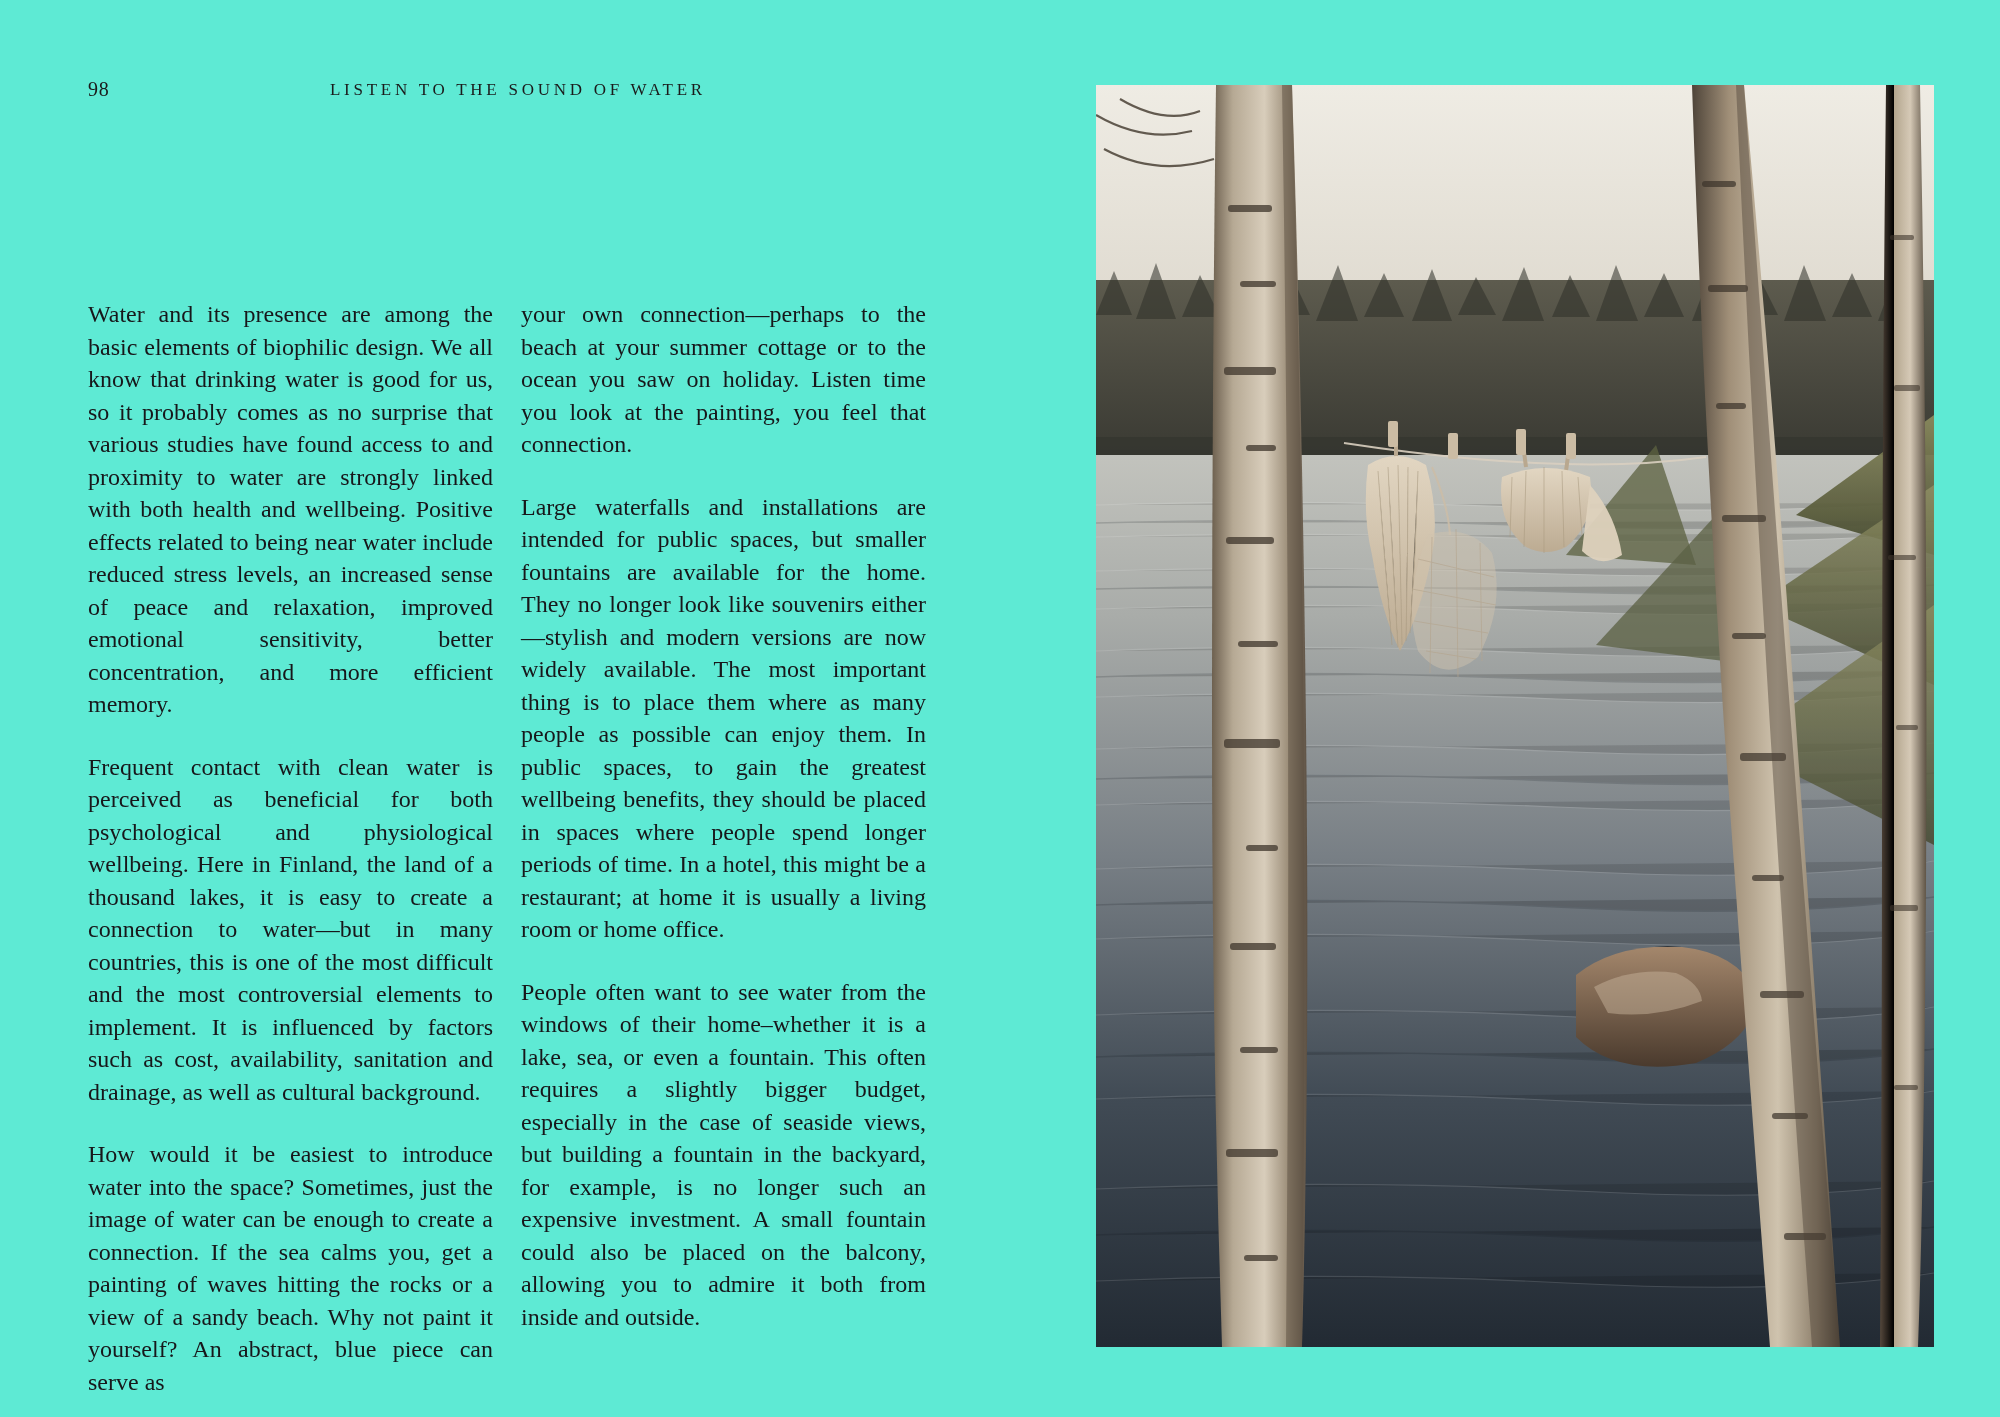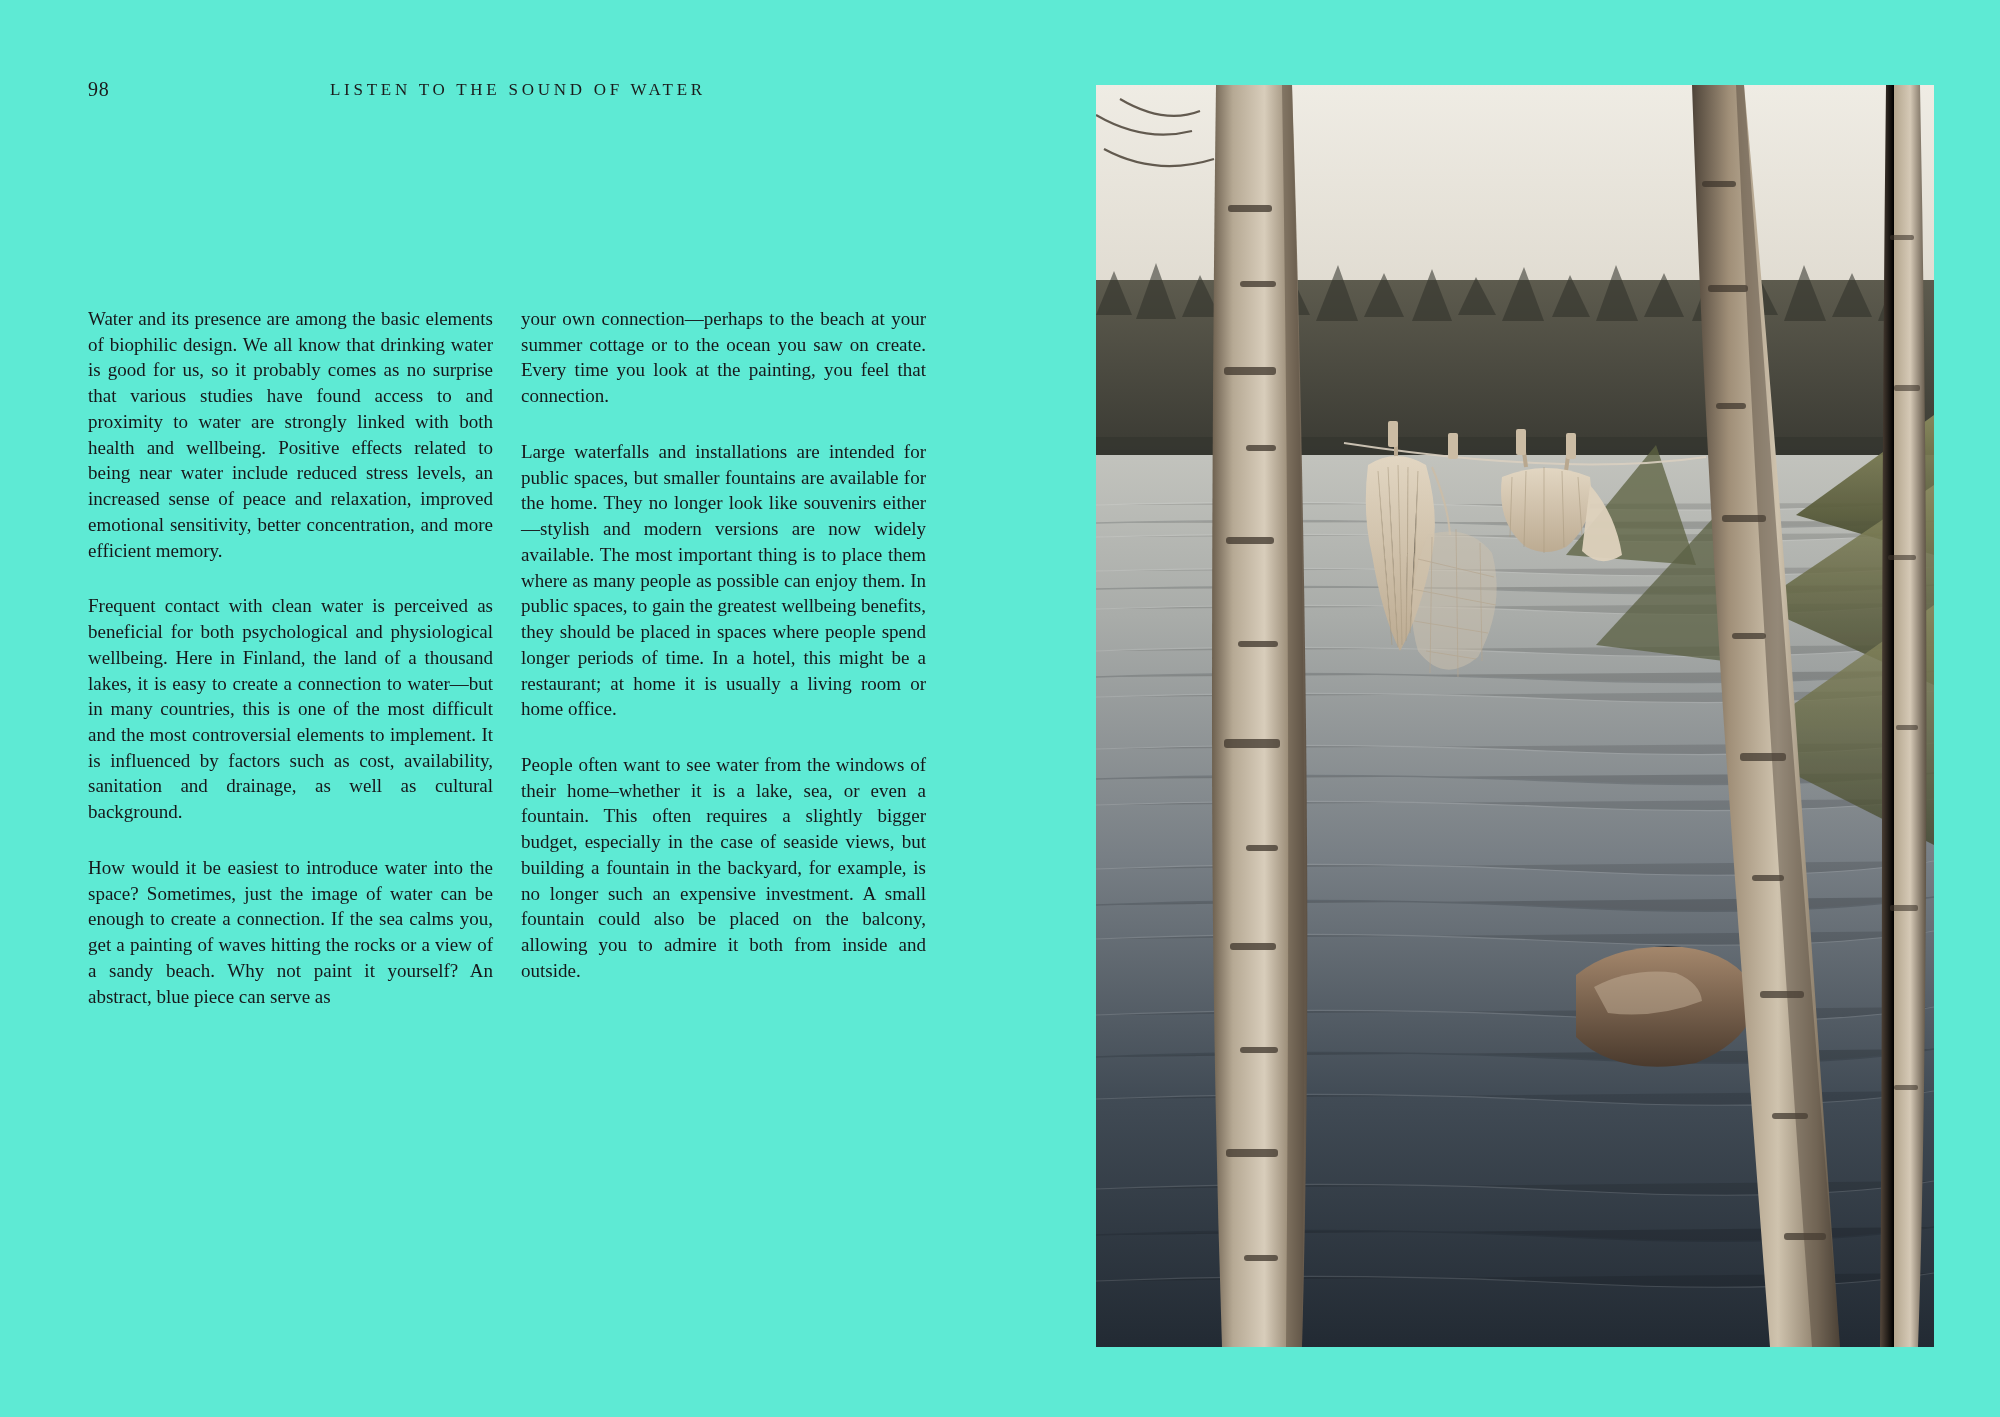--- a/index.html
+++ b/index.html
@@ -62,22 +62,22 @@
     width: 838px;
   }
   .columns {
     display: flex;
     gap: 28px;
   }
   .column {
     width: 405px;
   }
   .column p {
-    margin: 12px 0 30px 0;
-    font-size: 19px;
+    margin: 4px 0 30px 0;
+    font-size: 24px;
     line-height: 1.355;
     text-align: justify;
     text-justify: inter-word;
     hyphens: none;
     color: #17171a;
     font-family: "Liberation Serif", serif;
   }
   .column p:last-child {
     margin-bottom: 0;
   }
@@ -109,21 +109,21 @@
   </div>
 
   <div class="text-area">
     <div class="columns">
       <div class="column">
         <p>Water and its presence are among the basic elements of biophilic design. We all know that drinking water is good for us, so it probably comes as no surprise that various studies have found access to and proximity to water are strongly linked with both health and wellbeing. Positive effects related to being near water include reduced stress levels, an increased sense of peace and relaxation, improved emotional sensitivity, better concentration, and more efficient memory.</p>
         <p>Frequent contact with clean water is perceived as beneficial for both psychological and physiological wellbeing. Here in Finland, the land of a thousand lakes, it is easy to create a connection to water—but in many countries, this is one of the most difficult and the most controversial elements to implement. It is influenced by factors such as cost, availability, sanitation and drainage, as well as cultural background.</p>
         <p>How would it be easiest to introduce water into the space? Sometimes, just the image of water can be enough to create a connection. If the sea calms you, get a painting of waves hitting the rocks or a view of a sandy beach. Why not paint it yourself? An abstract, blue piece can serve as</p>
       </div>
       <div class="column">
-        <p>your own connection—perhaps to the beach at your summer cottage or to the ocean you saw on create. Every time you look at the painting, you feel that connection.</p>
+        <p>your own connection—perhaps to the beach at your summer cottage or to the ocean you saw on holiday. Listen time you look at the painting, you feel that connection.</p>
         <p>Large waterfalls and installations are intended for public spaces, but smaller fountains are available for the home. They no longer look like souvenirs either—stylish and modern versions are now widely available. The most important thing is to place them where as many people as possible can enjoy them. In public spaces, to gain the greatest wellbeing benefits, they should be placed in spaces where people spend longer periods of time. In a hotel, this might be a restaurant; at home it is usually a living room or home office.</p>
         <p>People often want to see water from the windows of their home–whether it is a lake, sea, or even a fountain. This often requires a slightly bigger budget, especially in the case of seaside views, but building a fountain in the backyard, for example, is no longer such an expensive investment. A small fountain could also be placed on the balcony, allowing you to admire it both from inside and outside.</p>
       </div>
     </div>
   </div>
 
   <div class="photo">
     <svg viewBox="0 0 838 1262" preserveAspectRatio="none">
       <defs>
         <linearGradient id="skyGrad" x1="0" y1="0" x2="0" y2="1">

